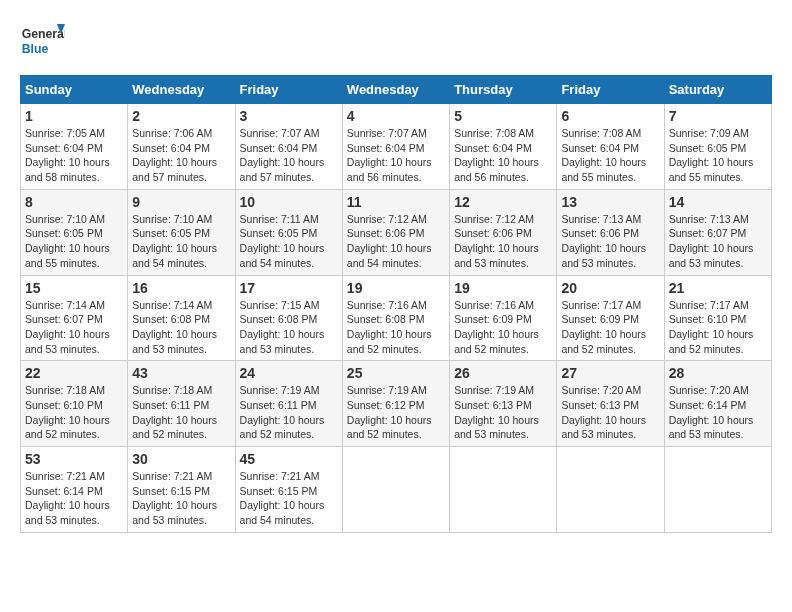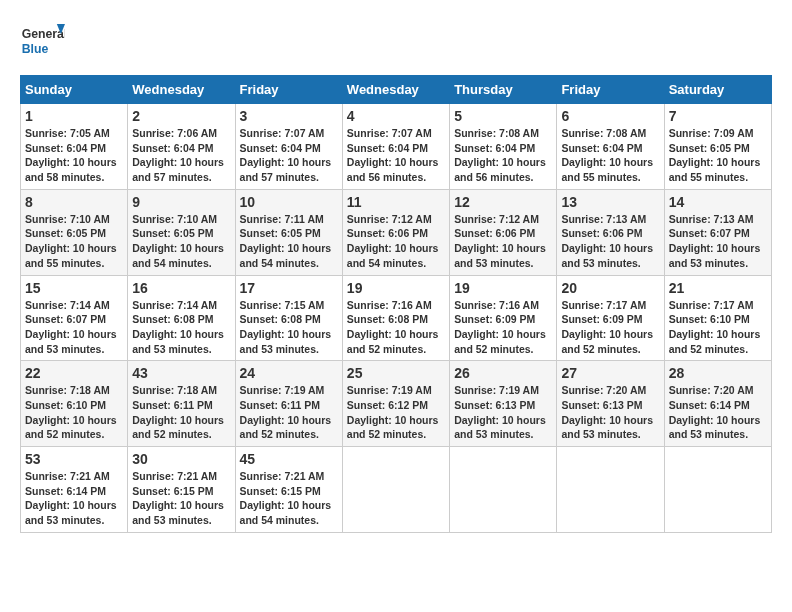--- a/index.html
+++ b/index.html
@@ -61,21 +61,20 @@
       font-size: 14px;
       font-weight: bold;
       color: #333;
       display: block;
       margin-bottom: 2px;
     }
     .day-info {
       color: #333;
       line-height: 1.4;
       font-size: 10.5px;
-      font-weight: bold;
     }
     .empty-cell {
       background: #fff !important;
     }
   </style>
 </head>
 <body>
 
 <div class="header">
   <div class="logo">

